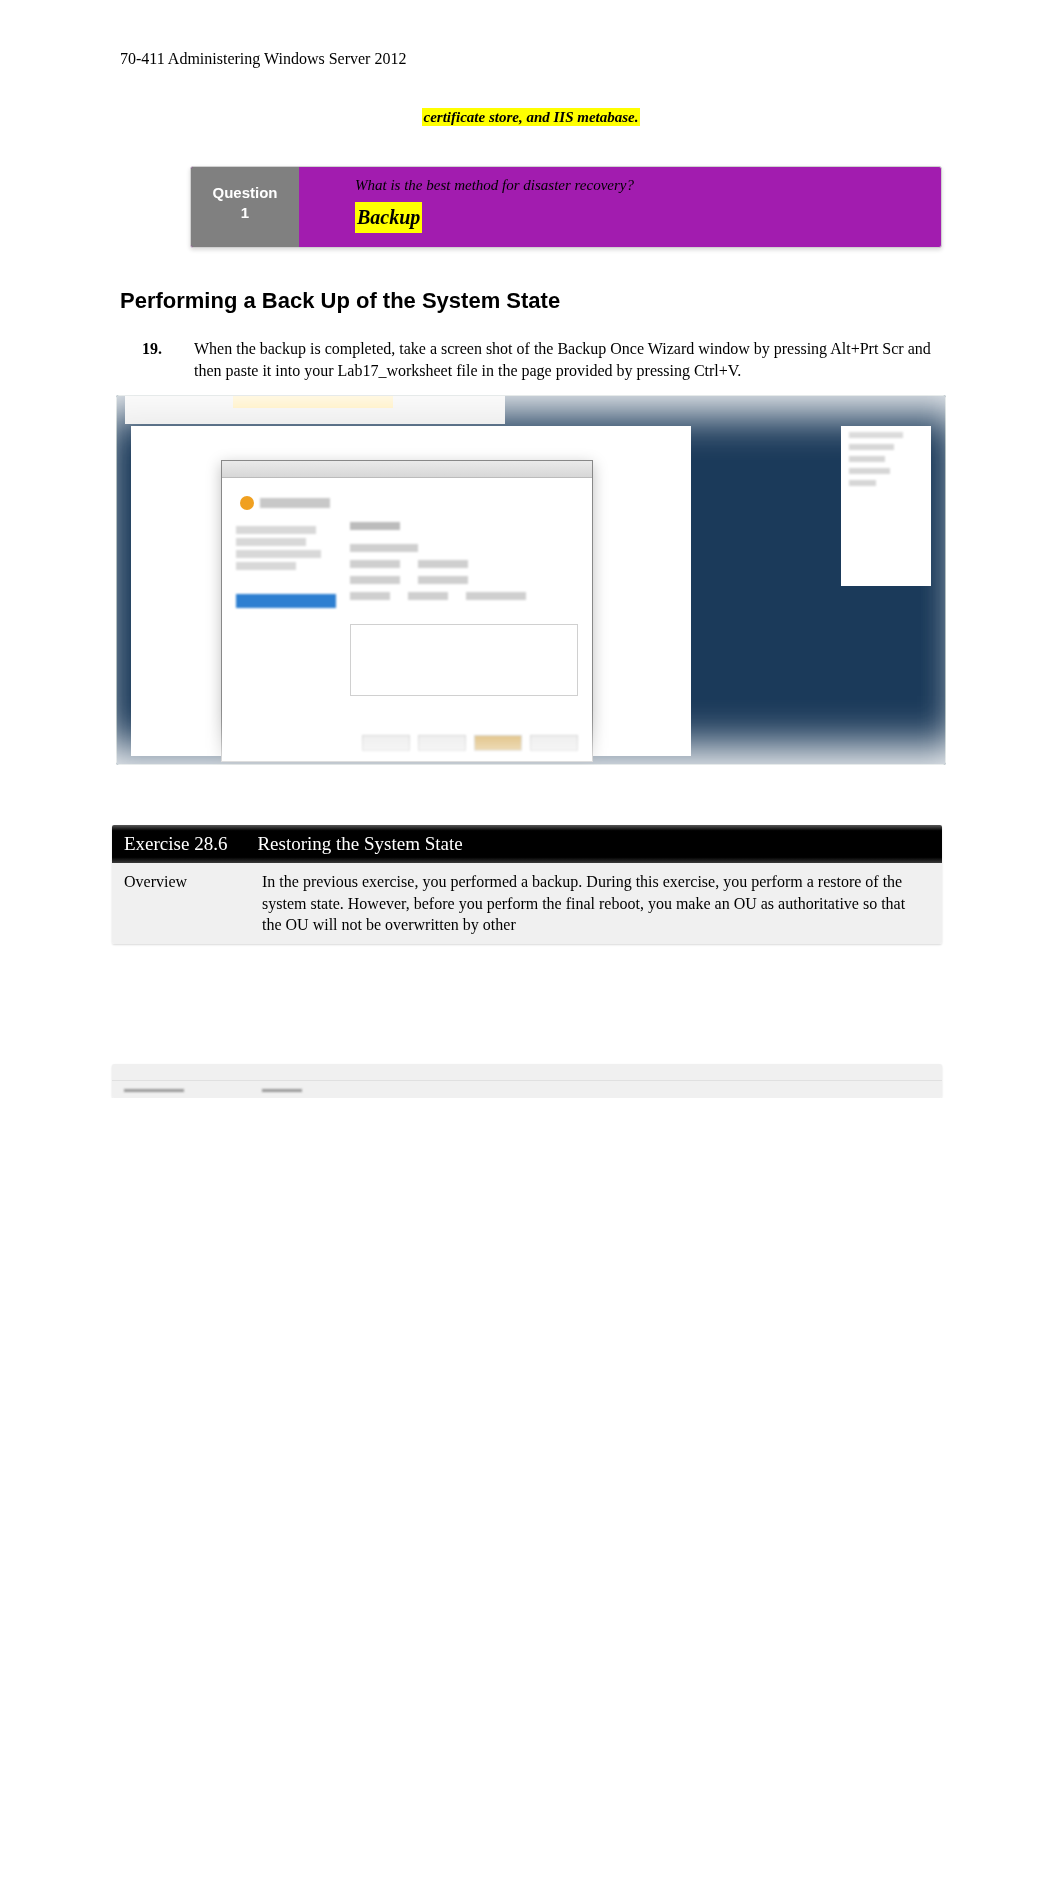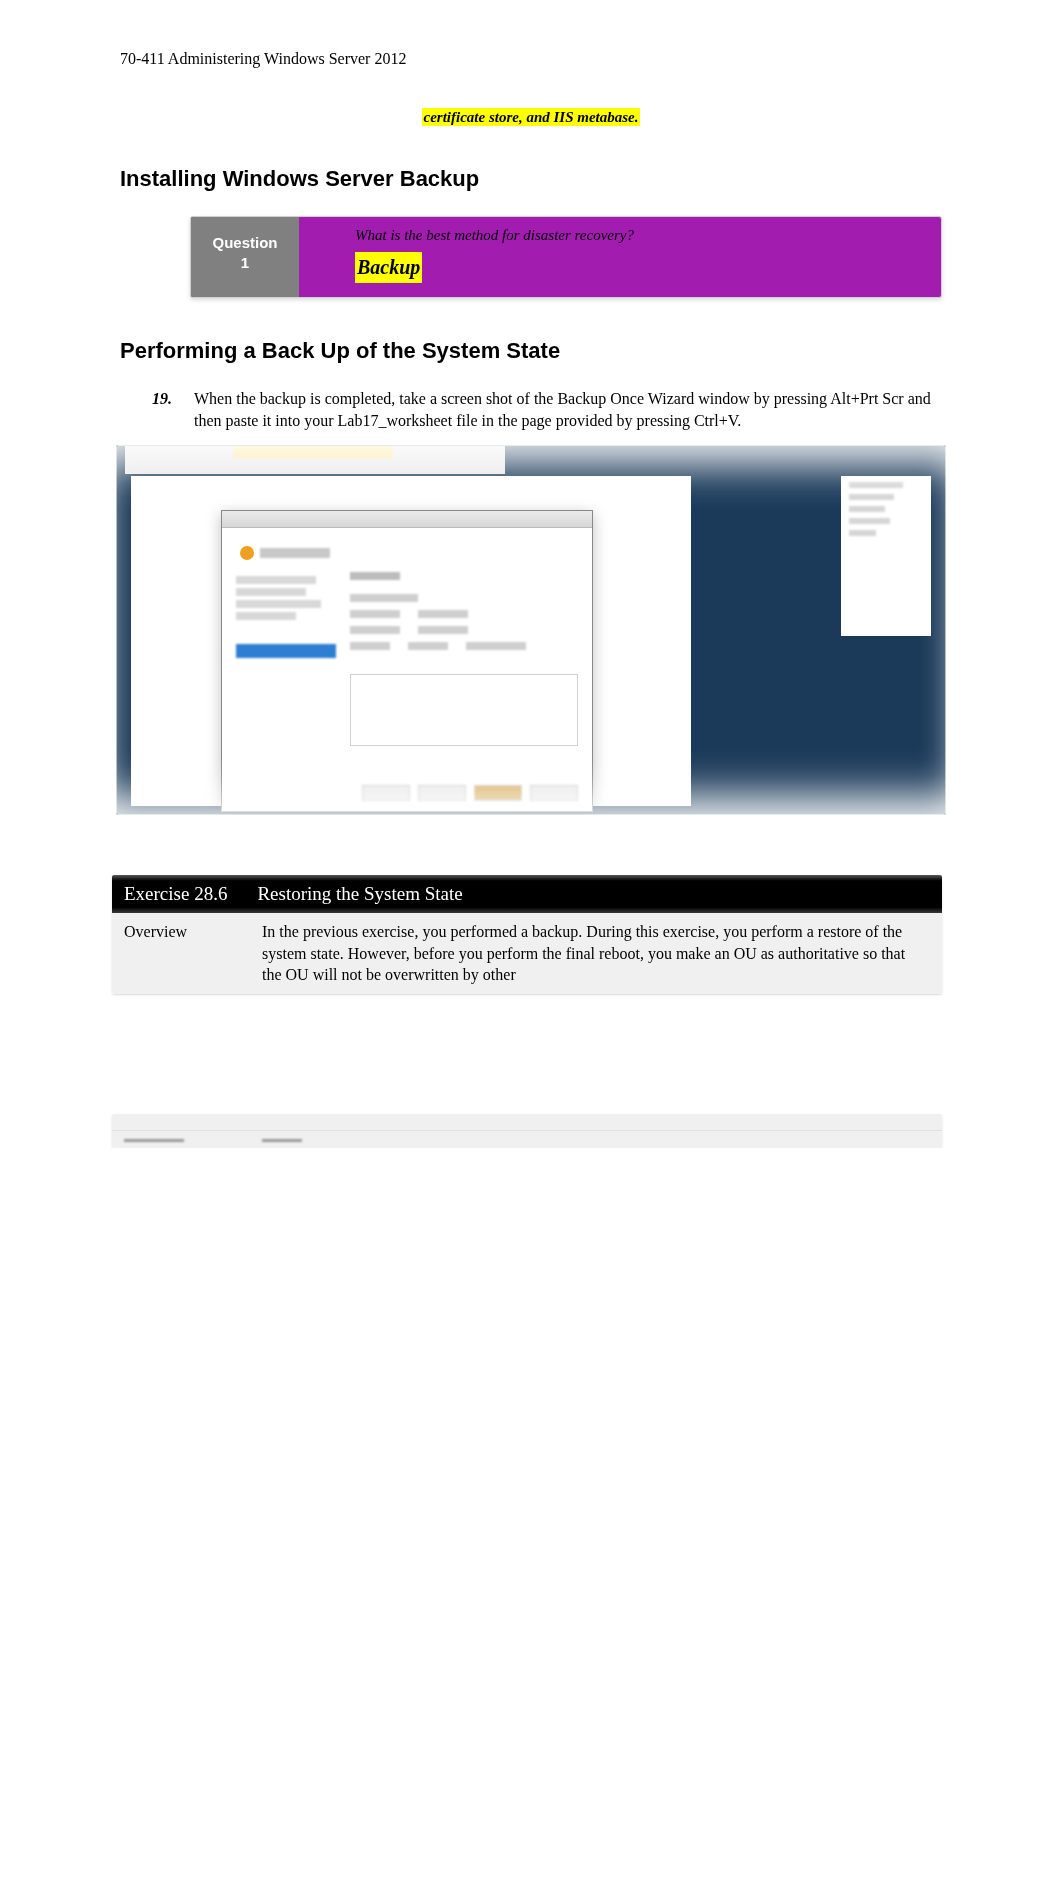--- a/index.html
+++ b/index.html
@@ -77,23 +77,22 @@
   
   .step {
     display: flex;
     margin: 0 0 14px 22px;
     font-size: 16px;
     line-height: 1.35;
   }
   .step-num {
     font-weight: bold;
     min-width: 40px;
-    text-align: center;
+    text-align: left;
     padding-right: 12px;
-    font-style: italic;
   }
   .step-body { flex:1; }
   
   .shot {
     position: relative;
     height: 370px;
     margin: 8px -4px 60px -4px;
     filter: blur(0.3px);
     border-radius: 3px;
     overflow: hidden;
@@ -240,21 +239,20 @@
 </head>
 <body>
 
 <div class="page">
   <div class="running-header">70-411 Administering Windows Server 2012</div>
 
   <div class="frag-highlight">
     <span>certificate store, and IIS metabase.</span>
   </div>
 
-  <h2 class="section">Installing Windows Server Backup</h2>
 
   <div class="qbox">
     <div class="qbox-left">
       <div>Question</div>
       <div>1</div>
     </div>
     <div class="qbox-right">
       <div class="q">What is the best method for disaster recovery?</div>
       <span class="a">Backup</span>
     </div>

